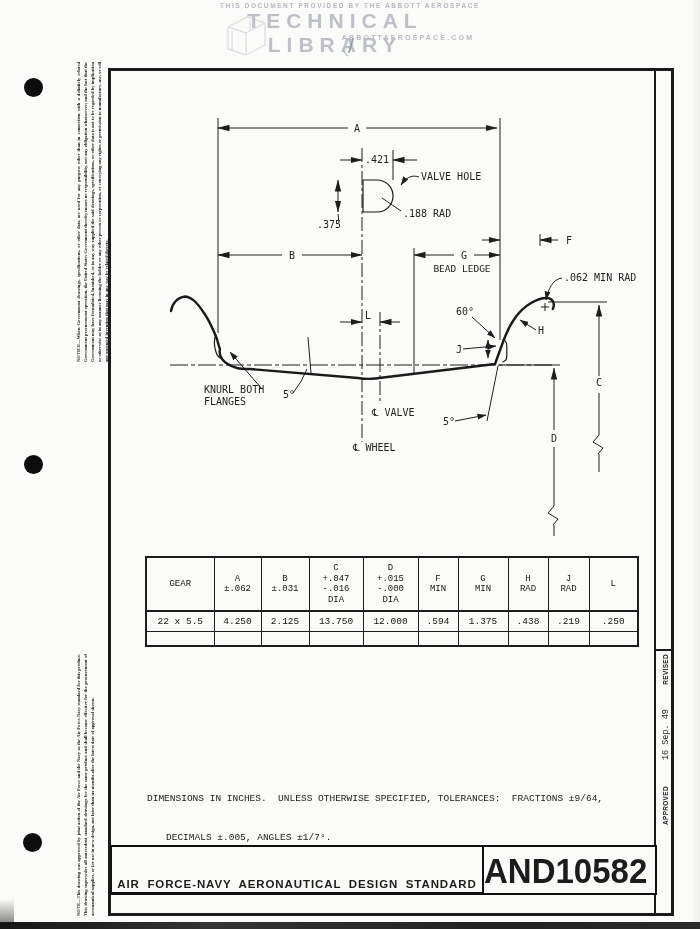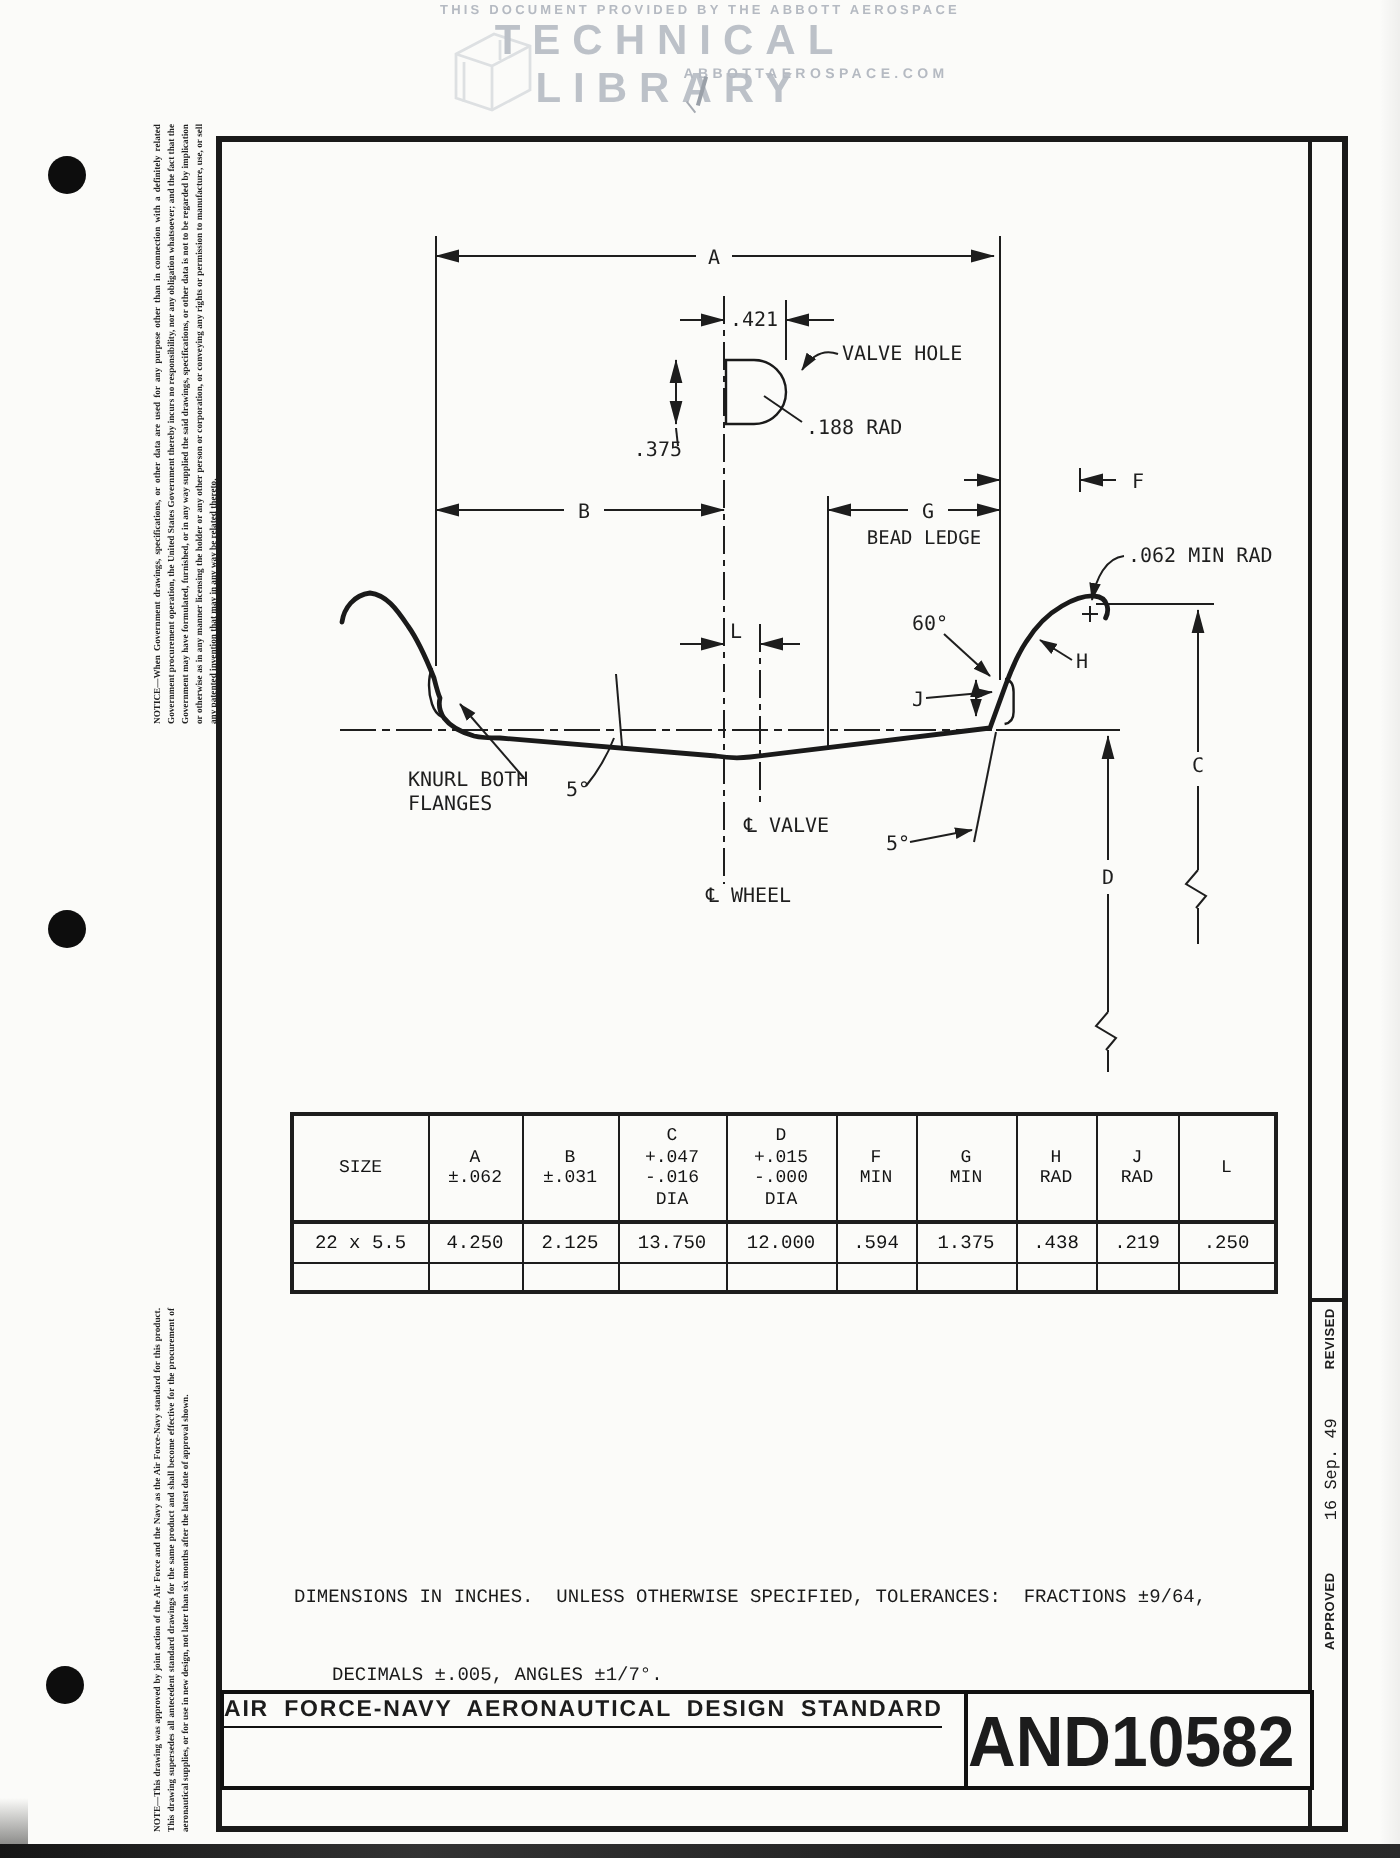--- a/index.html
+++ b/index.html
@@ -52,21 +52,21 @@
   .dim-table{border:2.2px solid #1d1d1d;}
   .dim-table tbody td{height:19px;}
   .dim-table tbody tr.empty td{height:13px;}
   
   .tol{position:absolute;left:147px;top:766px;font:9.5px/13px "Liberation Mono",monospace;
     color:#1a1a1a;white-space:pre;}
   .tol .l2{margin-left:19px;}
   
   .tb{position:absolute;left:110px;top:845px;width:543px;height:46px;border:2px solid #111;
     display:flex;background:#fbfbf9;}
-  .tb-left{flex:1;display:flex;flex-direction:row;}
+  .tb-left{flex:1;display:flex;flex-direction:column;justify-content:flex-end;}
   .tb-head{height:16px;border-bottom:1.6px solid #111;display:flex;align-items:center;justify-content:center;
     font:bold 11.5px "Liberation Sans",sans-serif;letter-spacing:.9px;word-spacing:3.5px;}
   .tb-sub{flex:1;text-align:center;font:9.5px/12px "Liberation Mono",monospace;padding-top:2px;}
   .tb-num{width:171px;border-left:2px solid #111;display:flex;align-items:center;justify-content:flex-start;
     font:bold 33px/33px "Liberation Sans",sans-serif;letter-spacing:0px;transform-origin:center;}
   .tb-num span{display:inline-block;transform:scaleY(1.08);}
   
   .bottom-edge{position:absolute;left:0;bottom:0;width:700px;height:7px;
     background:linear-gradient(to right,#161616,#333 30%,#222 70%,#2a2a2a);}
   .corner-smudge{position:absolute;left:0;bottom:4px;width:14px;height:26px;
@@ -226,21 +226,21 @@
         <col style="width:54px">
         <col style="width:55px">
       <col style="width:40px">
         <col style="width:50px">
         <col style="width:40px">
         <col style="width:41px">
         <col style="width:49px">
     </colgroup>
     <thead>
       <tr>
-        <th><span>SIZE</span></th>
+        <th><span>GEAR</span></th>
         <th><span>A</span><br><span>±.062</span></th>
         <th><span>B</span><br><span>±.031</span></th>
         <th><span>C</span><br><span>+.047</span><br><span>-.016</span><br><span>DIA</span></th>
         <th><span>D</span><br><span>+.015</span><br><span>-.000</span><br><span>DIA</span></th>
         <th><span>F</span><br><span>MIN</span></th>
         <th><span>G</span><br><span>MIN</span></th>
         <th><span>H</span><br><span>RAD</span></th>
         <th><span>J</span><br><span>RAD</span></th>
         <th><span>L</span></th>
       </tr>

